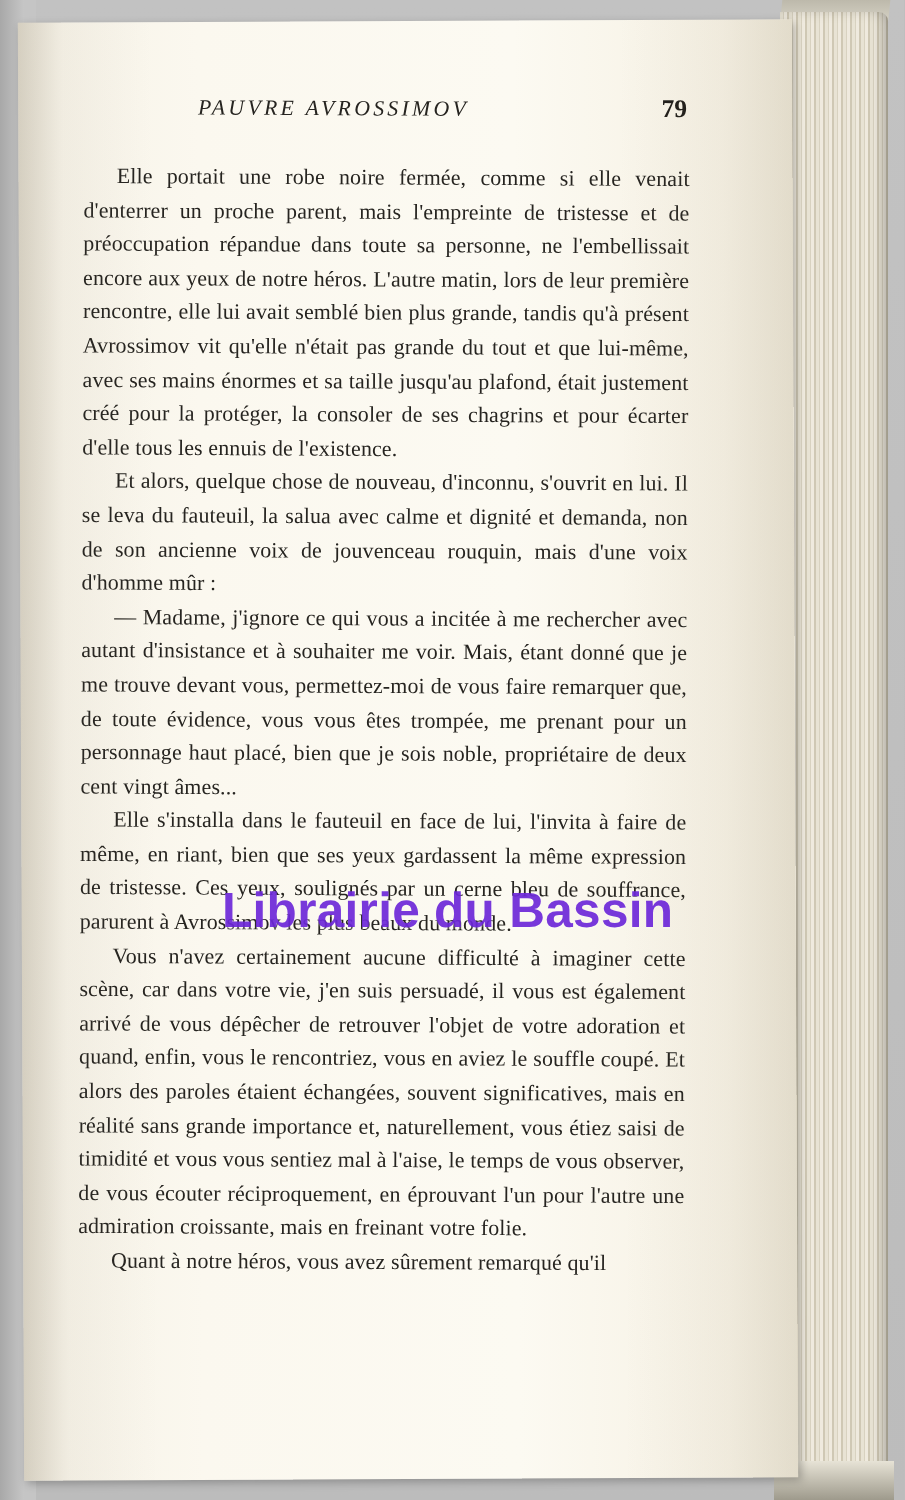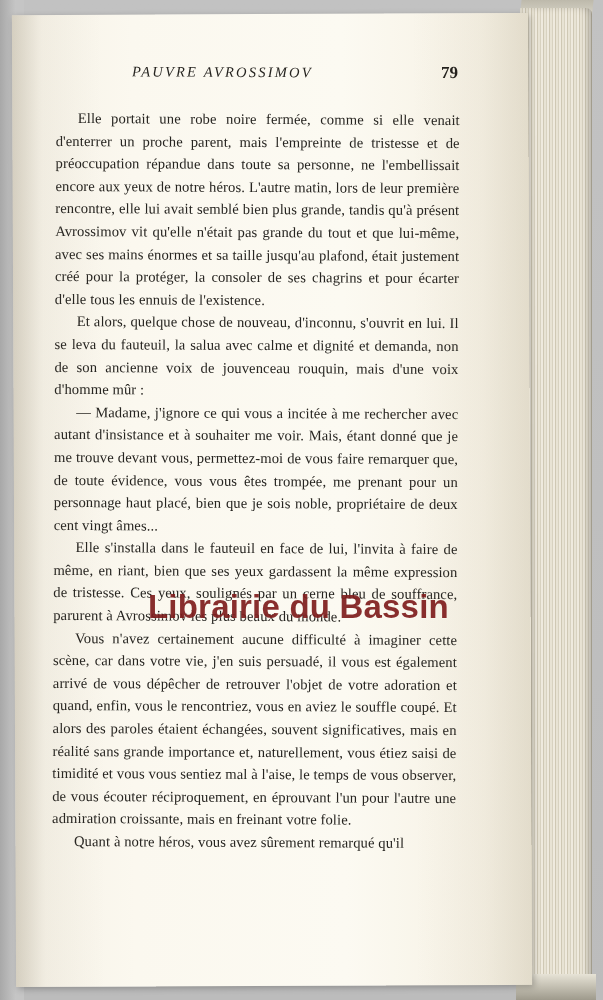--- a/index.html
+++ b/index.html
@@ -202,15 +202,15 @@
         <p class="para">Et alors, quelque chose de nouveau, d'inconnu, s'ouvrit en lui. Il se leva du fauteuil, la salua avec calme et dignité et demanda, non de son ancienne voix de jouvenceau rouquin, mais d'une voix d'homme mûr :</p>
         <p class="para">— Madame, j'ignore ce qui vous a incitée à me rechercher avec autant d'insistance et à souhaiter me voir. Mais, étant donné que je me trouve devant vous, permettez-moi de vous faire remarquer que, de toute évidence, vous vous êtes trompée, me prenant pour un personnage haut placé, bien que je sois noble, propriétaire de deux cent vingt âmes...</p>
         <p class="para">Elle s'installa dans le fauteuil en face de lui, l'invita à faire de même, en riant, bien que ses yeux gardassent la même expression de tristesse. Ces yeux, soulignés par un cerne bleu de souffrance, parurent à Avrossimov les plus beaux du monde.</p>
         <p class="para">Vous n'avez certainement aucune difficulté à imaginer cette scène, car dans votre vie, j'en suis persuadé, il vous est également arrivé de vous dépêcher de retrouver l'objet de votre adoration et quand, enfin, vous le rencontriez, vous en aviez le souffle coupé. Et alors des paroles étaient échangées, souvent significatives, mais en réalité sans grande importance et, naturellement, vous étiez saisi de timidité et vous vous sentiez mal à l'aise, le temps de vous observer, de vous écouter réciproquement, en éprouvant l'un pour l'autre une admiration croissante, mais en freinant votre folie.</p>
         <p class="para">Quant à notre héros, vous avez sûrement remarqué qu'il</p>
       </div>
 
     </div>
   </div>
 
-  <div id="watermark" style="color: #7f1d1d;">Librairie du Bassin</div>
+  <div id="watermark" style="color: #6d28d9;">Librairie du Bassin</div>
 
 </div>
 
 </body></html>

